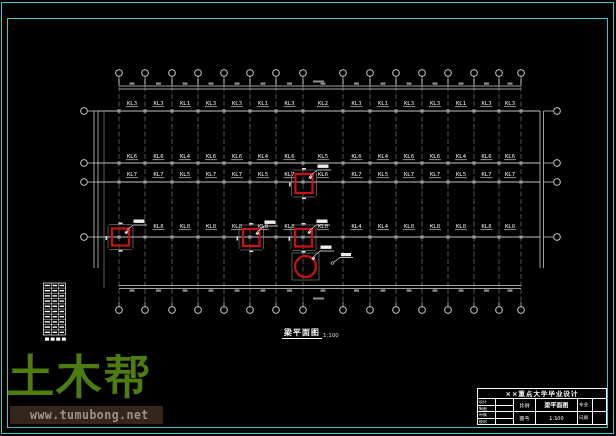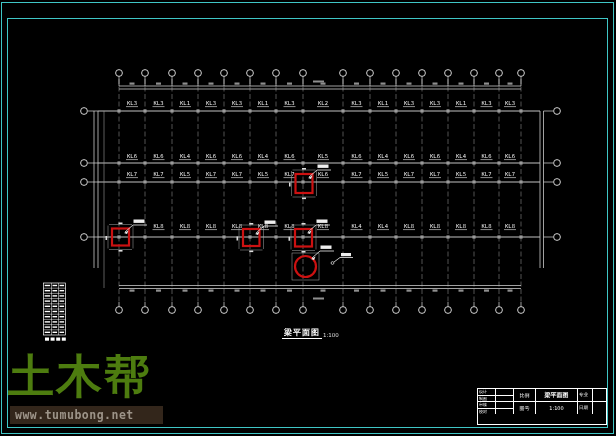--- a/index.html
+++ b/index.html
@@ -15,21 +15,21 @@
     letter-spacing:1px;border-bottom:1px solid #fff;padding:0 2px 1px 2px;line-height:8px;
   }
   .plan-scale{position:absolute;left:323px;top:332px;color:#ddd;font-size:5.5px;line-height:6px;}
   
   .wm-text{
     position:absolute;left:8px;top:350px;font-size:46px;font-weight:bold;color:#4d7c0f;
     letter-spacing:2px;line-height:52px;white-space:nowrap;
   }
   .wm-bar{
     position:absolute;left:10px;top:406px;width:153px;height:18px;background:#33261b;
-    color:#9c9388;font-size:11.5px;font-weight:bold;line-height:18px;padding-left:5px;
+    color:#9c9388;font-size:11.5px;font-weight:bold;line-height:18px;padding-left:20px;
     letter-spacing:0.5px;box-sizing:border-box;font-family:"DejaVu Sans Mono","Liberation Mono",monospace;
   }
   
   .tb{position:absolute;left:477px;top:388px;width:130px;height:37px;border:1px solid #fff;
       box-sizing:border-box;color:#fff;background:#000;}
   .tb *{box-sizing:border-box;}
   .tb-title{height:10px;border-bottom:1px solid #fff;font-size:6.5px;font-weight:bold;
       text-align:center;line-height:10px;letter-spacing:1px;overflow:hidden;}
   .tb-body{display:flex;height:25px;}
   .tb-left{width:36px;border-right:1px solid #fff;display:flex;flex-direction:column;}
@@ -485,20 +485,21 @@
     <rect x="61.8" y="337.5" width="4" height="3.2" fill="#fff"></rect>
   </svg>
 
 <div class="plan-title">梁平面图</div>
 <div class="plan-scale">1:100</div>
 
 <div class="wm-text">土木帮</div>
 <div class="wm-bar">www.tumubong.net</div>
 
 <div class="tb">
+  <div class="tb-title">××重点大学毕业设计</div>
   <div class="tb-body">
     <div class="tb-left">
       <div class="r">
           <span>设计</span>
           <span></span>
         </div>
       <div class="r">
           <span>制图</span>
           <span></span>
         </div>

